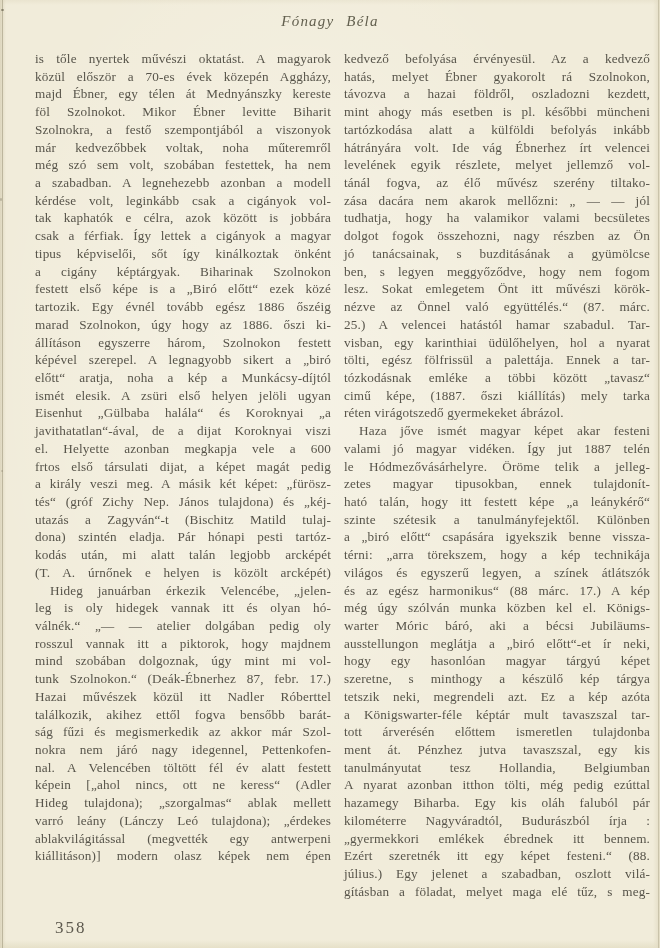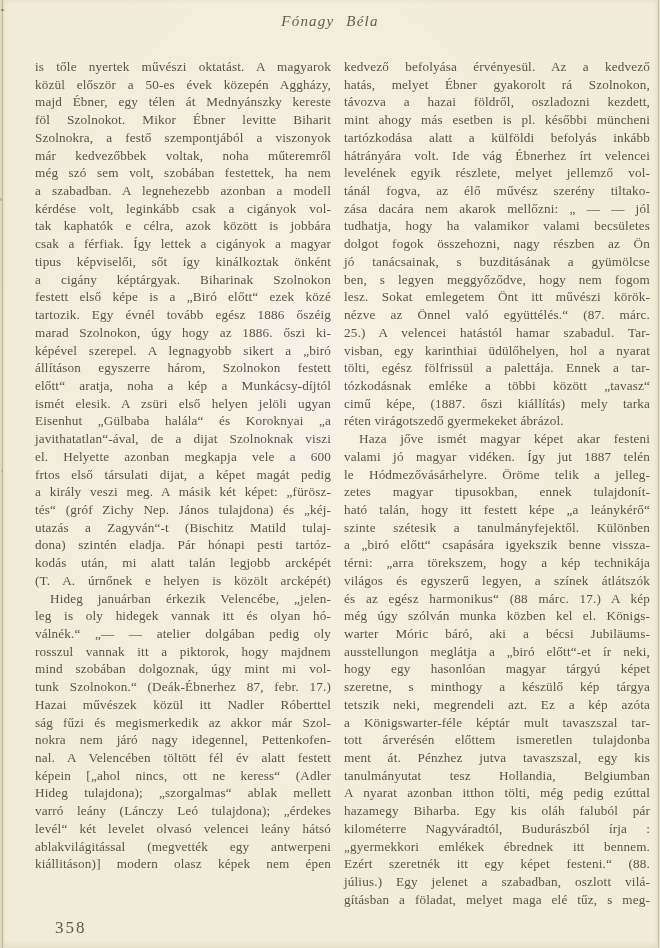--- a/index.html
+++ b/index.html
@@ -36,21 +36,21 @@
     text-align:center;
     font-style:italic;
     font-size:15px;
     letter-spacing:1.2px;
     word-spacing:7px;
     color:#63604f;
   }
 
   .columns {
     position:absolute;
-    top:58px; left:35px;
+    top:50px; left:35px;
     display:flex;
     gap:13px;
   }
   .col { overflow:visible; }
   .col-left  { width:296px; }
   .col-right { width:306px; }
 
   .line {
     font-size:13.2px;
     line-height:17.72px;
@@ -79,63 +79,63 @@
   <div class="edge-line-right"></div>
   <div class="speck s1"></div>
   <div class="speck s2"></div>
   <div class="speck s3"></div>
 
   <div class="header">Fónagy Béla</div>
 
   <div class="columns">
     <div class="col col-left">
         <div class="line">is tőle nyertek művészi oktatást. A magyarok</div>
-        <div class="line">közül először a 50-es évek közepén Aggházy,</div>
+        <div class="line">közül először a 70-es évek közepén Aggházy,</div>
         <div class="line">majd Ébner, egy télen át Mednyánszky kereste</div>
         <div class="line">föl Szolnokot. Mikor Ébner levitte Biharit</div>
         <div class="line">Szolnokra, a festő szempontjából a viszonyok</div>
         <div class="line">már kedvezőbbek voltak, noha műteremről</div>
         <div class="line">még szó sem volt, szobában festettek, ha nem</div>
         <div class="line">a szabadban. A legnehezebb azonban a modell</div>
         <div class="line">kérdése volt, leginkább csak a cigányok vol-</div>
         <div class="line">tak kaphatók e célra, azok között is jobbára</div>
         <div class="line">csak a férfiak. Így lettek a cigányok a magyar</div>
         <div class="line">tipus képviselői, sőt így kinálkoztak önként</div>
         <div class="line">a cigány képtárgyak. Biharinak Szolnokon</div>
         <div class="line">festett első képe is a „Biró előtt“ ezek közé</div>
         <div class="line">tartozik. Egy évnél tovább egész 1886 őszéig</div>
         <div class="line">marad Szolnokon, úgy hogy az 1886. őszi ki-</div>
+        <div class="line">állításon egyszerre három, Szolnokon festett</div>
         <div class="line">képével szerepel. A legnagyobb sikert a „biró</div>
-        <div class="line">állításon egyszerre három, Szolnokon festett</div>
         <div class="line">előtt“ aratja, noha a kép a Munkácsy-díjtól</div>
         <div class="line">ismét elesik. A zsüri első helyen jelöli ugyan</div>
         <div class="line">Eisenhut „Gülbaba halála“ és Koroknyai „a</div>
-        <div class="line">javithatatlan“-ával, de a dijat Szolnoknak viszi</div>
+        <div class="line">javithatatlan“-ával, de a dijat Koroknyai viszi</div>
         <div class="line">el. Helyette azonban megkapja vele a 600</div>
         <div class="line">frtos első társulati dijat, a képet magát pedig</div>
         <div class="line">a király veszi meg. A másik két képet: „fürösz-</div>
         <div class="line">tés“ (gróf Zichy Nep. János tulajdona) és „kéj-</div>
         <div class="line">utazás a Zagyván“-t (Bischitz Matild tulaj-</div>
         <div class="line">dona) szintén eladja. Pár hónapi pesti tartóz-</div>
         <div class="line">kodás után, mi alatt talán legjobb arcképét</div>
         <div class="line">(T. A. úrnőnek e helyen is közölt arcképét)</div>
         <div class="line indent">Hideg januárban érkezik Velencébe, „jelen-</div>
         <div class="line">leg is oly hidegek vannak itt és olyan hó-</div>
         <div class="line">válnék.“ „— — atelier dolgában pedig oly</div>
         <div class="line">rosszul vannak itt a piktorok, hogy majdnem</div>
         <div class="line">mind szobában dolgoznak, úgy mint mi vol-</div>
         <div class="line">tunk Szolnokon.“ (Deák-Ébnerhez 87, febr. 17.)</div>
         <div class="line">Hazai művészek közül itt Nadler Róberttel</div>
+        <div class="line">találkozik, akihez ettől fogva bensőbb barát-</div>
         <div class="line">ság fűzi és megismerkedik az akkor már Szol-</div>
         <div class="line">nokra nem járó nagy idegennel, Pettenkofen-</div>
         <div class="line">nal. A Velencében töltött fél év alatt festett</div>
         <div class="line">képein [„ahol nincs, ott ne keress“ (Adler</div>
         <div class="line">Hideg tulajdona); „szorgalmas“ ablak mellett</div>
         <div class="line">varró leány (Lánczy Leó tulajdona); „érdekes</div>
-        <div class="line">levél“ két levelet olvasó velencei leány hátsó</div>
         <div class="line">ablakvilágitással (megvették egy antwerpeni</div>
         <div class="line">kiállitáson)] modern olasz képek nem épen</div>
       </div>
     <div class="col col-right">
         <div class="line">kedvező befolyása érvényesül. Az a kedvező</div>
         <div class="line">hatás, melyet Ébner gyakorolt rá Szolnokon,</div>
         <div class="line">távozva a hazai földről, oszladozni kezdett,</div>
         <div class="line">mint ahogy más esetben is pl. későbbi müncheni</div>
         <div class="line">tartózkodása alatt a külföldi befolyás inkább</div>
         <div class="line">hátrányára volt. Ide vág Ébnerhez írt velencei</div>

